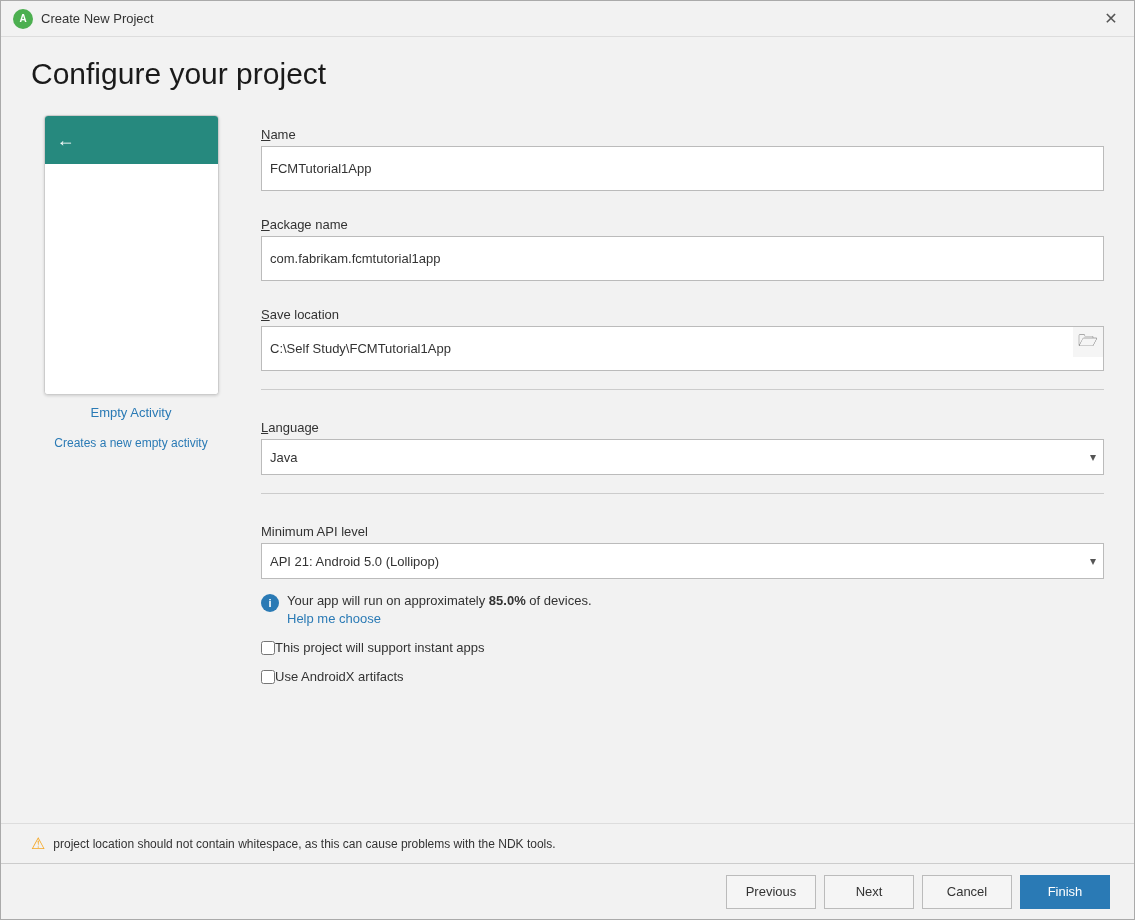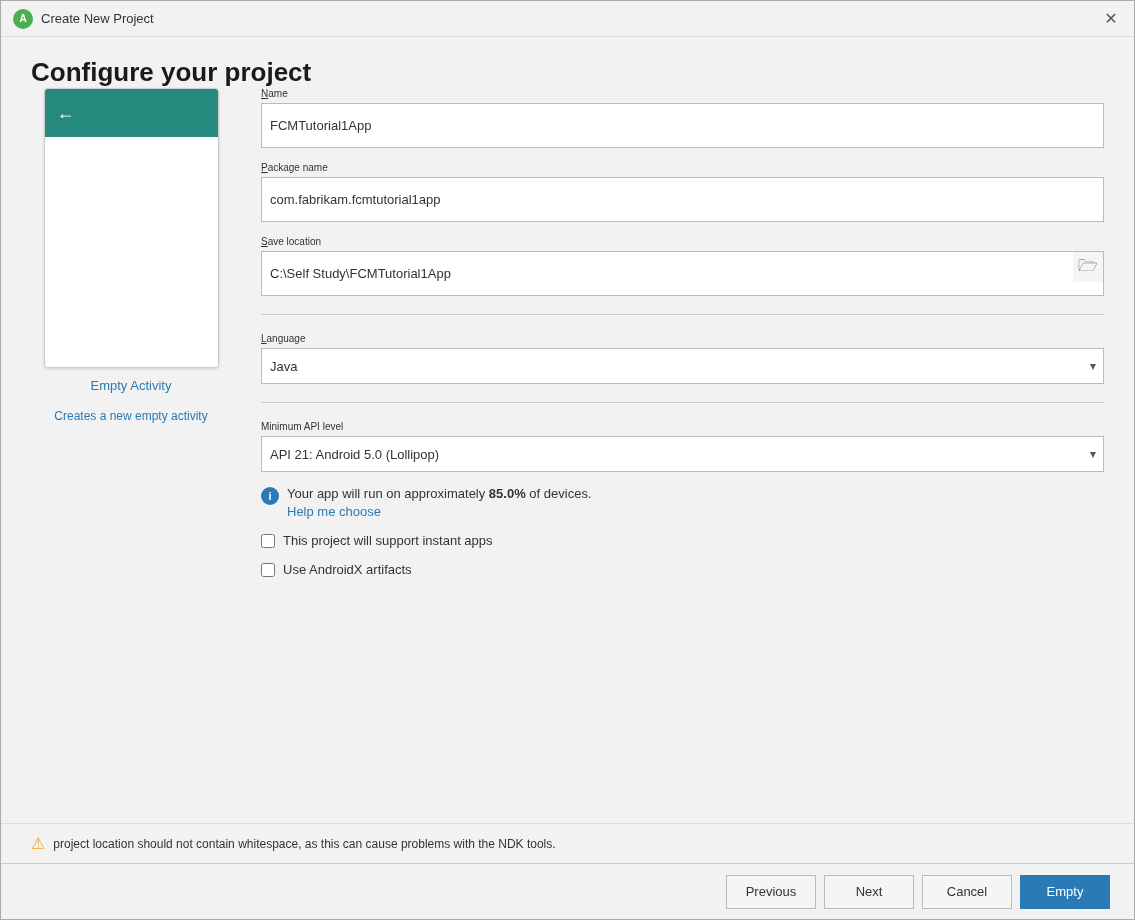--- a/index.html
+++ b/index.html
@@ -61,23 +61,24 @@
       color: #555;
     }
     .content {
       flex: 1;
       display: flex;
       flex-direction: column;
       padding: 20px 30px;
       overflow: auto;
     }
     .page-title {
-      font-size: 26px;
-      font-weight: 700;
+      font-size: 30px;
+      font-weight: 400;
       color: #1a1a1a;
+      margin-bottom: 24px;
     }
     .main-area {
       display: flex;
       flex: 1;
       gap: 30px;
     }
     .left-panel {
       width: 200px;
       flex-shrink: 0;
       display: flex;
@@ -126,22 +127,23 @@
       display: flex;
       flex-direction: column;
       gap: 14px;
     }
     .field-group {
       display: flex;
       flex-direction: column;
       gap: 4px;
     }
     .field-label {
-      font-size: 10px;
-      color: #333;
+      font-size: 13px;
+      color: #333;
+      margin-top: 12px;
     }
     .field-label span.underline {
       text-decoration: underline;
     }
     .text-input {
       height: 45px;
       border: 1px solid #bbb;
       background: white;
       padding: 0 8px;
       font-size: 13px;
@@ -227,21 +229,21 @@
     .help-link {
       color: #2a7ab5;
       text-decoration: none;
       display: block;
       margin-top: 3px;
       cursor: pointer;
     }
     .checkbox-row {
       display: flex;
       align-items: flex-end;
-      gap: 8px;
+      gap: 0;
       font-size: 13px;
       color: #333;
     }
     .checkbox-row input[type="checkbox"] {
       width: 14px;
       height: 14px;
       cursor: pointer;
     }
     .warning-bar {
       background: #f2f2f2;
@@ -394,16 +396,16 @@
 
   <div class="warning-bar">
     <span class="warning-icon">⚠</span>
     <span>project location should not contain whitespace, as this can cause problems with the NDK tools.</span>
   </div>
 
   <div class="footer">
     <button class="btn">Previous</button>
     <button class="btn">Next</button>
     <button class="btn">Cancel</button>
-    <button class="btn btn-primary">Empty</button>
+    <button class="btn btn-primary">Finish</button>
   </div>
 
 </div>
 
 </body></html>

